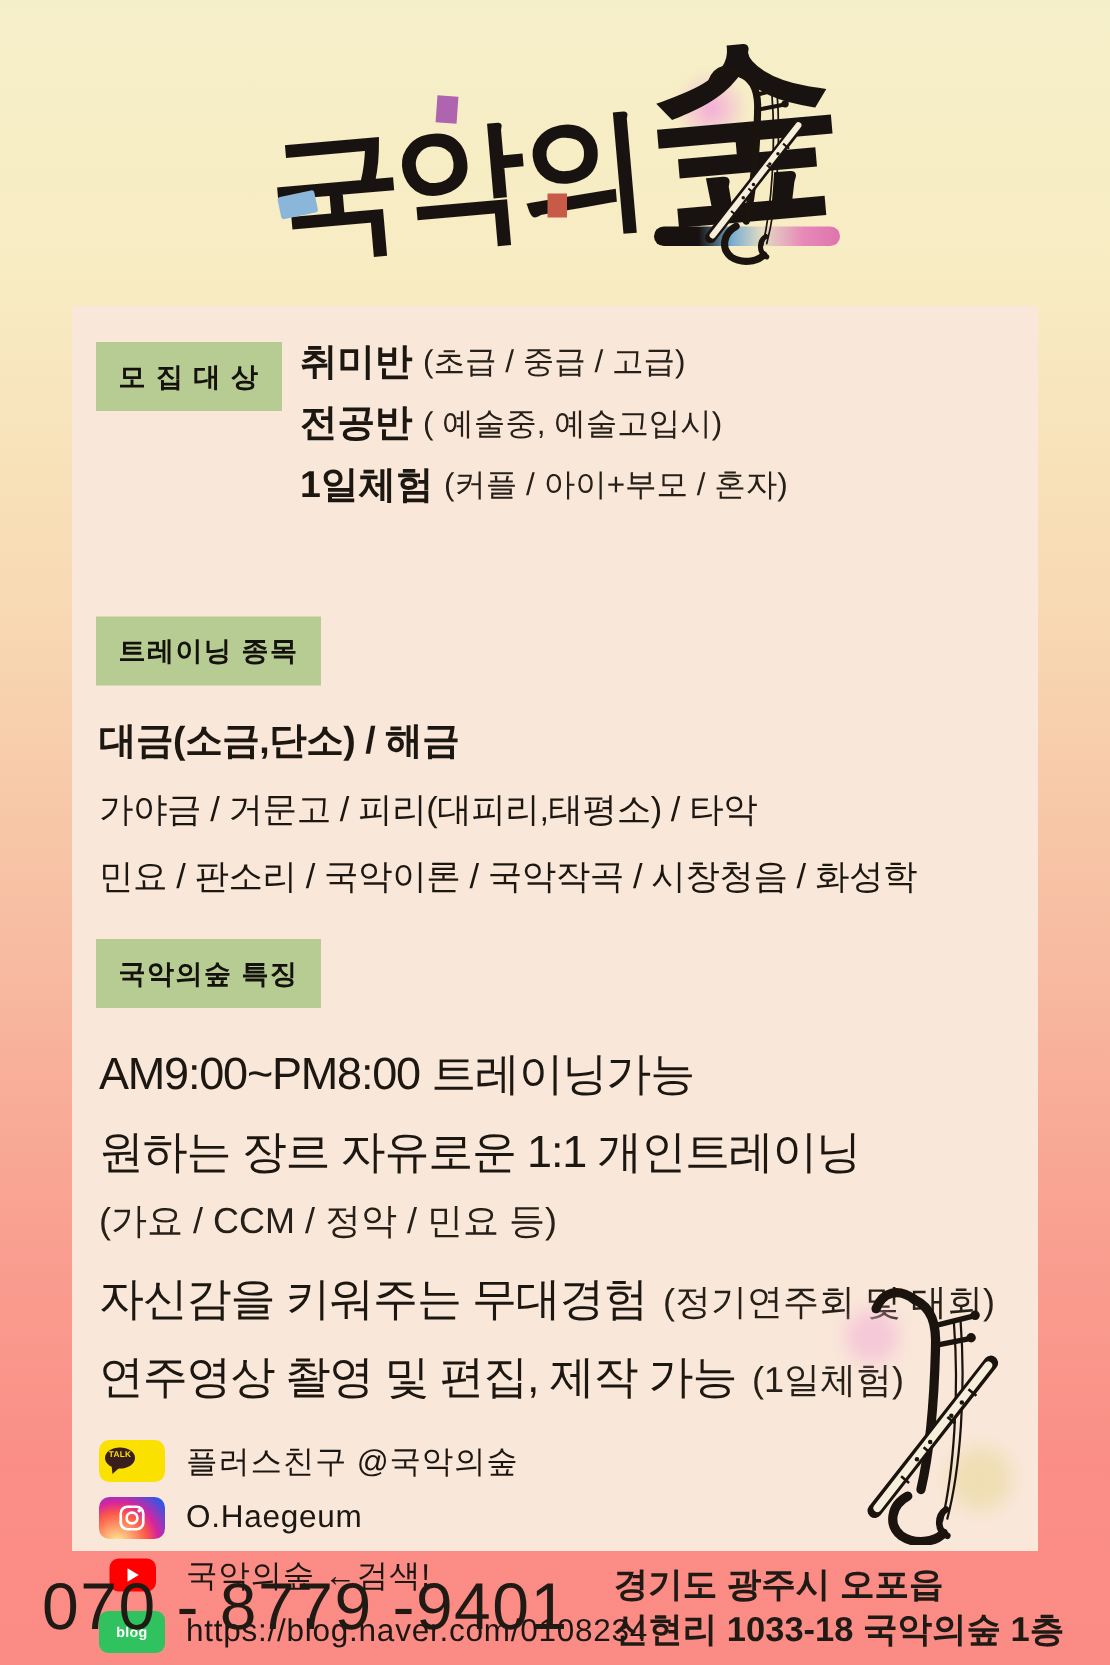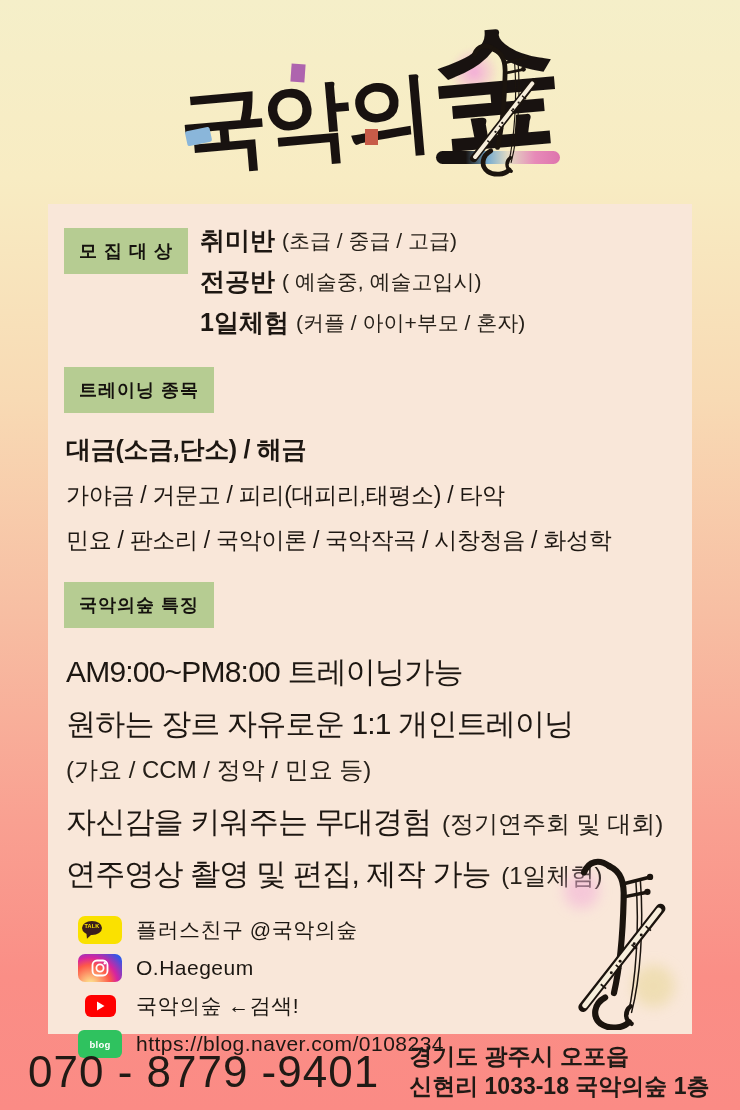--- a/index.html
+++ b/index.html
@@ -28,33 +28,33 @@
   
   .card{position:absolute;left:48px;top:204px;width:644px;height:830px;background:#f9e7d9;
     box-sizing:border-box;padding:24px 16px 0 16px;}
   .green-label{display:inline-block;background:#b6cc92;color:#15120e;font-weight:bold;
     font-size:18px;padding:11px 15px;letter-spacing:1px;}
   .sec-recruit{display:flex;gap:12px;margin-bottom:24px;}
   .recruit-rows{margin-top:-8px;}
   .r-row{height:41px;display:flex;align-items:center;white-space:nowrap;}
   .r-title{font-size:25px;font-weight:bold;margin-right:7px;}
   .r-detail{font-size:21px;color:#262019;}
-  .t-label{margin-bottom:20px;}
+  .t-label{margin-bottom:20px;margin-top:44px;}
   .t-line{font-size:23px;margin:0 0 14px 2px;letter-spacing:-0.3px;white-space:nowrap;}
   .t-bold{font-weight:bold;font-size:25px;}
   .f-label{margin-top:12px;margin-bottom:24px;}
   .f-line{margin:0 0 11px 2px;white-space:nowrap;}
   .f-main{font-size:30px;letter-spacing:-0.8px;}
   .f-sub{font-size:24px;margin-left:6px;color:#262019;}
   .f-subonly{margin-top:-2px;margin-bottom:16px;}
   .f-gap{margin-top:16px;}
 
   
   .social{margin-top:16px;}
-  .s-row{display:flex;align-items:center;gap:14px;height:38px;margin-left:14px;}
+  .s-row{display:flex;align-items:center;gap:14px;height:38px;margin-left:2px;}
   .s-icon{flex:0 0 auto;width:44px;height:28px;display:flex;align-items:center;justify-content:center;}
   .s-text{font-size:21px;letter-spacing:0.5px;color:#1c1712;}
   .kakao{background:#fae100;border-radius:7px;position:relative;}
   .insta{border-radius:7px;
     background:radial-gradient(circle at 28% 110%,#fdf497 0%,#fd5949 45%,#d6249f 62%,#285aeb 92%);}
   .yt{width:31px;height:22px;background:#ff0000;border-radius:6px;}
   .blog{background:#2fc25f;border-radius:6px;}
   .blog-word{color:#fff;font-size:9.5px;font-weight:bold;letter-spacing:0.2px;}
   .kakao-bubble{position:absolute;left:4px;top:5px;width:20px;height:14px;border-radius:50%;background:#3a1d1d;}
   .kakao-tail{position:absolute;left:7px;top:16px;width:0;height:0;

